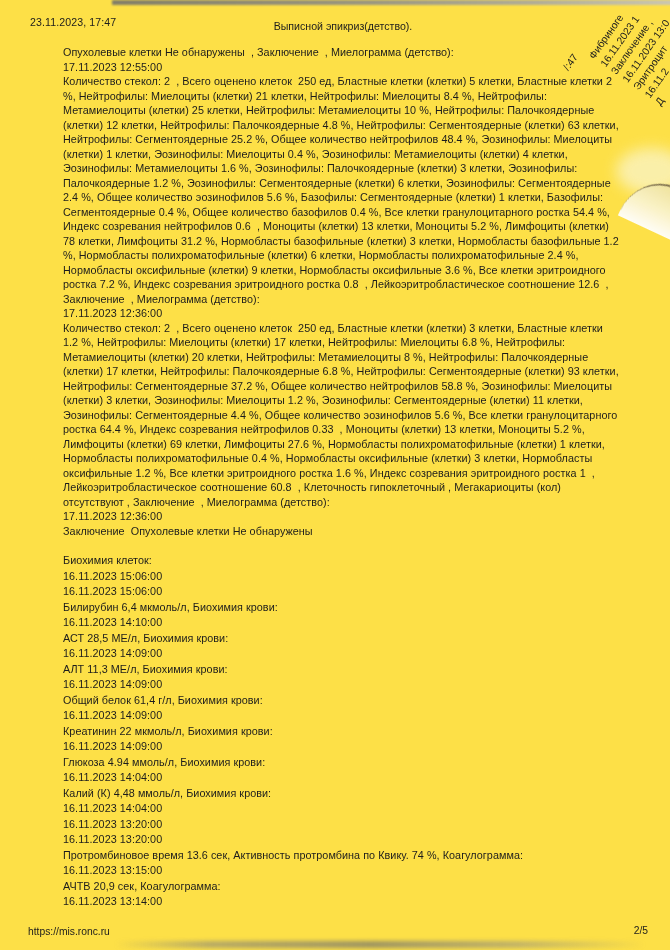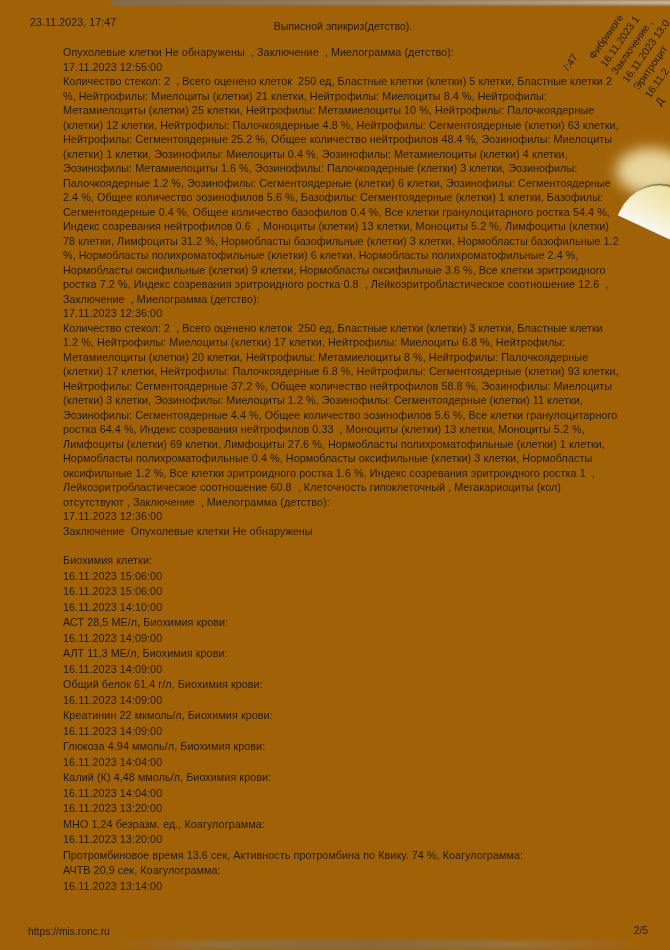--- a/index.html
+++ b/index.html
@@ -1,17 +1,17 @@
 <!DOCTYPE html>
 <html><head>
 <meta charset="utf-8">
 <style>
   html,body{margin:0;padding:0;}
   .page{
-    position:relative; width:670px; height:950px; background:#a16207;
+    position:relative; width:670px; height:950px; background:#fde047;
     overflow:hidden;
     font-family:"Liberation Sans","DejaVu Sans",sans-serif;
     color:#1c1c1c;
   }
   
   .scan-band-top{
     position:absolute; top:0; left:112px; right:-8px; height:5px;
     background:linear-gradient(90deg,#6e6e6e 0%,#8a8a8a 45%,#a5a5a5 75%,#c4c4c4 100%);
     filter:blur(1.2px); opacity:.85;
   }
@@ -82,40 +82,41 @@
 
   <div class="doc-body">
     <div class="bl">Опухолевые клетки Не обнаружены  , Заключение  , Миелограмма (детство):</div>
     <div class="bl">17.11.2023 12:55:00</div>
     <div class="bl">Количество стекол: 2  , Всего оценено клеток  250 ед, Бластные клетки (клетки) 5 клетки, Бластные клетки 2 %, Нейтрофилы: Миелоциты (клетки) 21 клетки, Нейтрофилы: Миелоциты 8.4 %, Нейтрофилы: Метамиелоциты (клетки) 25 клетки, Нейтрофилы: Метамиелоциты 10 %, Нейтрофилы: Палочкоядерные (клетки) 12 клетки, Нейтрофилы: Палочкоядерные 4.8 %, Нейтрофилы: Сегментоядерные (клетки) 63 клетки, Нейтрофилы: Сегментоядерные 25.2 %, Общее количество нейтрофилов 48.4 %, Эозинофилы: Миелоциты (клетки) 1 клетки, Эозинофилы: Миелоциты 0.4 %, Эозинофилы: Метамиелоциты (клетки) 4 клетки, Эозинофилы: Метамиелоциты 1.6 %, Эозинофилы: Палочкоядерные (клетки) 3 клетки, Эозинофилы: Палочкоядерные 1.2 %, Эозинофилы: Сегментоядерные (клетки) 6 клетки, Эозинофилы: Сегментоядерные 2.4 %, Общее количество эозинофилов 5.6 %, Базофилы: Сегментоядерные (клетки) 1 клетки, Базофилы: Сегментоядерные 0.4 %, Общее количество базофилов 0.4 %, Все клетки гранулоцитарного ростка 54.4 %, Индекс созревания нейтрофилов 0.6  , Моноциты (клетки) 13 клетки, Моноциты 5.2 %, Лимфоциты (клетки) 78 клетки, Лимфоциты 31.2 %, Нормобласты базофильные (клетки) 3 клетки, Нормобласты базофильные 1.2 %, Нормобласты полихроматофильные (клетки) 6 клетки, Нормобласты полихроматофильные 2.4 %, Нормобласты оксифильные (клетки) 9 клетки, Нормобласты оксифильные 3.6 %, Все клетки эритроидного ростка 7.2 %, Индекс созревания эритроидного ростка 0.8  , Лейкоэритробластическое соотношение 12.6  , Заключение  , Миелограмма (детство):</div>
     <div class="bl">17.11.2023 12:36:00</div>
     <div class="bl">Количество стекол: 2  , Всего оценено клеток  250 ед, Бластные клетки (клетки) 3 клетки, Бластные клетки 1.2 %, Нейтрофилы: Миелоциты (клетки) 17 клетки, Нейтрофилы: Миелоциты 6.8 %, Нейтрофилы: Метамиелоциты (клетки) 20 клетки, Нейтрофилы: Метамиелоциты 8 %, Нейтрофилы: Палочкоядерные (клетки) 17 клетки, Нейтрофилы: Палочкоядерные 6.8 %, Нейтрофилы: Сегментоядерные (клетки) 93 клетки, Нейтрофилы: Сегментоядерные 37.2 %, Общее количество нейтрофилов 58.8 %, Эозинофилы: Миелоциты (клетки) 3 клетки, Эозинофилы: Миелоциты 1.2 %, Эозинофилы: Сегментоядерные (клетки) 11 клетки, Эозинофилы: Сегментоядерные 4.4 %, Общее количество эозинофилов 5.6 %, Все клетки гранулоцитарного ростка 64.4 %, Индекс созревания нейтрофилов 0.33  , Моноциты (клетки) 13 клетки, Моноциты 5.2 %, Лимфоциты (клетки) 69 клетки, Лимфоциты 27.6 %, Нормобласты полихроматофильные (клетки) 1 клетки, Нормобласты полихроматофильные 0.4 %, Нормобласты оксифильные (клетки) 3 клетки, Нормобласты оксифильные 1.2 %, Все клетки эритроидного ростка 1.6 %, Индекс созревания эритроидного ростка 1  , Лейкоэритробластическое соотношение 60.8  , Клеточность гипоклеточный , Мегакариоциты (кол) отсутствуют , Заключение  , Миелограмма (детство):</div>
     <div class="bl">17.11.2023 12:36:00</div>
     <div class="bl">Заключение  Опухолевые клетки Не обнаружены</div>
     <div class="bl blank"></div>
-    <div class="bl sp">Биохимия клетки:</div>
+    <div class="bl sp">Биохимия клеток:</div>
     <div class="bl sp">16.11.2023 15:06:00</div>
     <div class="bl sp">16.11.2023 15:06:00</div>
+    <div class="bl sp">Билирубин 6,4 мкмоль/л, Биохимия крови:</div>
     <div class="bl sp">16.11.2023 14:10:00</div>
     <div class="bl sp">АСТ 28,5 МЕ/л, Биохимия крови:</div>
     <div class="bl sp">16.11.2023 14:09:00</div>
     <div class="bl sp">АЛТ 11,3 МЕ/л, Биохимия крови:</div>
     <div class="bl sp">16.11.2023 14:09:00</div>
     <div class="bl sp">Общий белок 61,4 г/л, Биохимия крови:</div>
     <div class="bl sp">16.11.2023 14:09:00</div>
     <div class="bl sp">Креатинин 22 мкмоль/л, Биохимия крови:</div>
     <div class="bl sp">16.11.2023 14:09:00</div>
     <div class="bl sp">Глюкоза 4.94 ммоль/л, Биохимия крови:</div>
     <div class="bl sp">16.11.2023 14:04:00</div>
     <div class="bl sp">Калий (К) 4,48 ммоль/л, Биохимия крови:</div>
     <div class="bl sp">16.11.2023 14:04:00</div>
     <div class="bl sp">16.11.2023 13:20:00</div>
-    <div class="bl sp">МНО 1,24 безразм. ед., Коагулограмма:</div>
     <div class="bl sp">16.11.2023 13:20:00</div>
     <div class="bl sp">Протромбиновое время 13.6 сек, Активность протромбина по Квику. 74 %, Коагулограмма:</div>
+    <div class="bl sp">16.11.2023 13:15:00</div>
     <div class="bl sp">АЧТВ 20,9 сек, Коагулограмма:</div>
     <div class="bl sp">16.11.2023 13:14:00</div>
   </div>
 
   <span class="footer-url">https://mis.ronc.ru</span>
   <span class="footer-page">2/5</span>
 
   <div class="scan-band-bottom"></div>
 
 </div>

